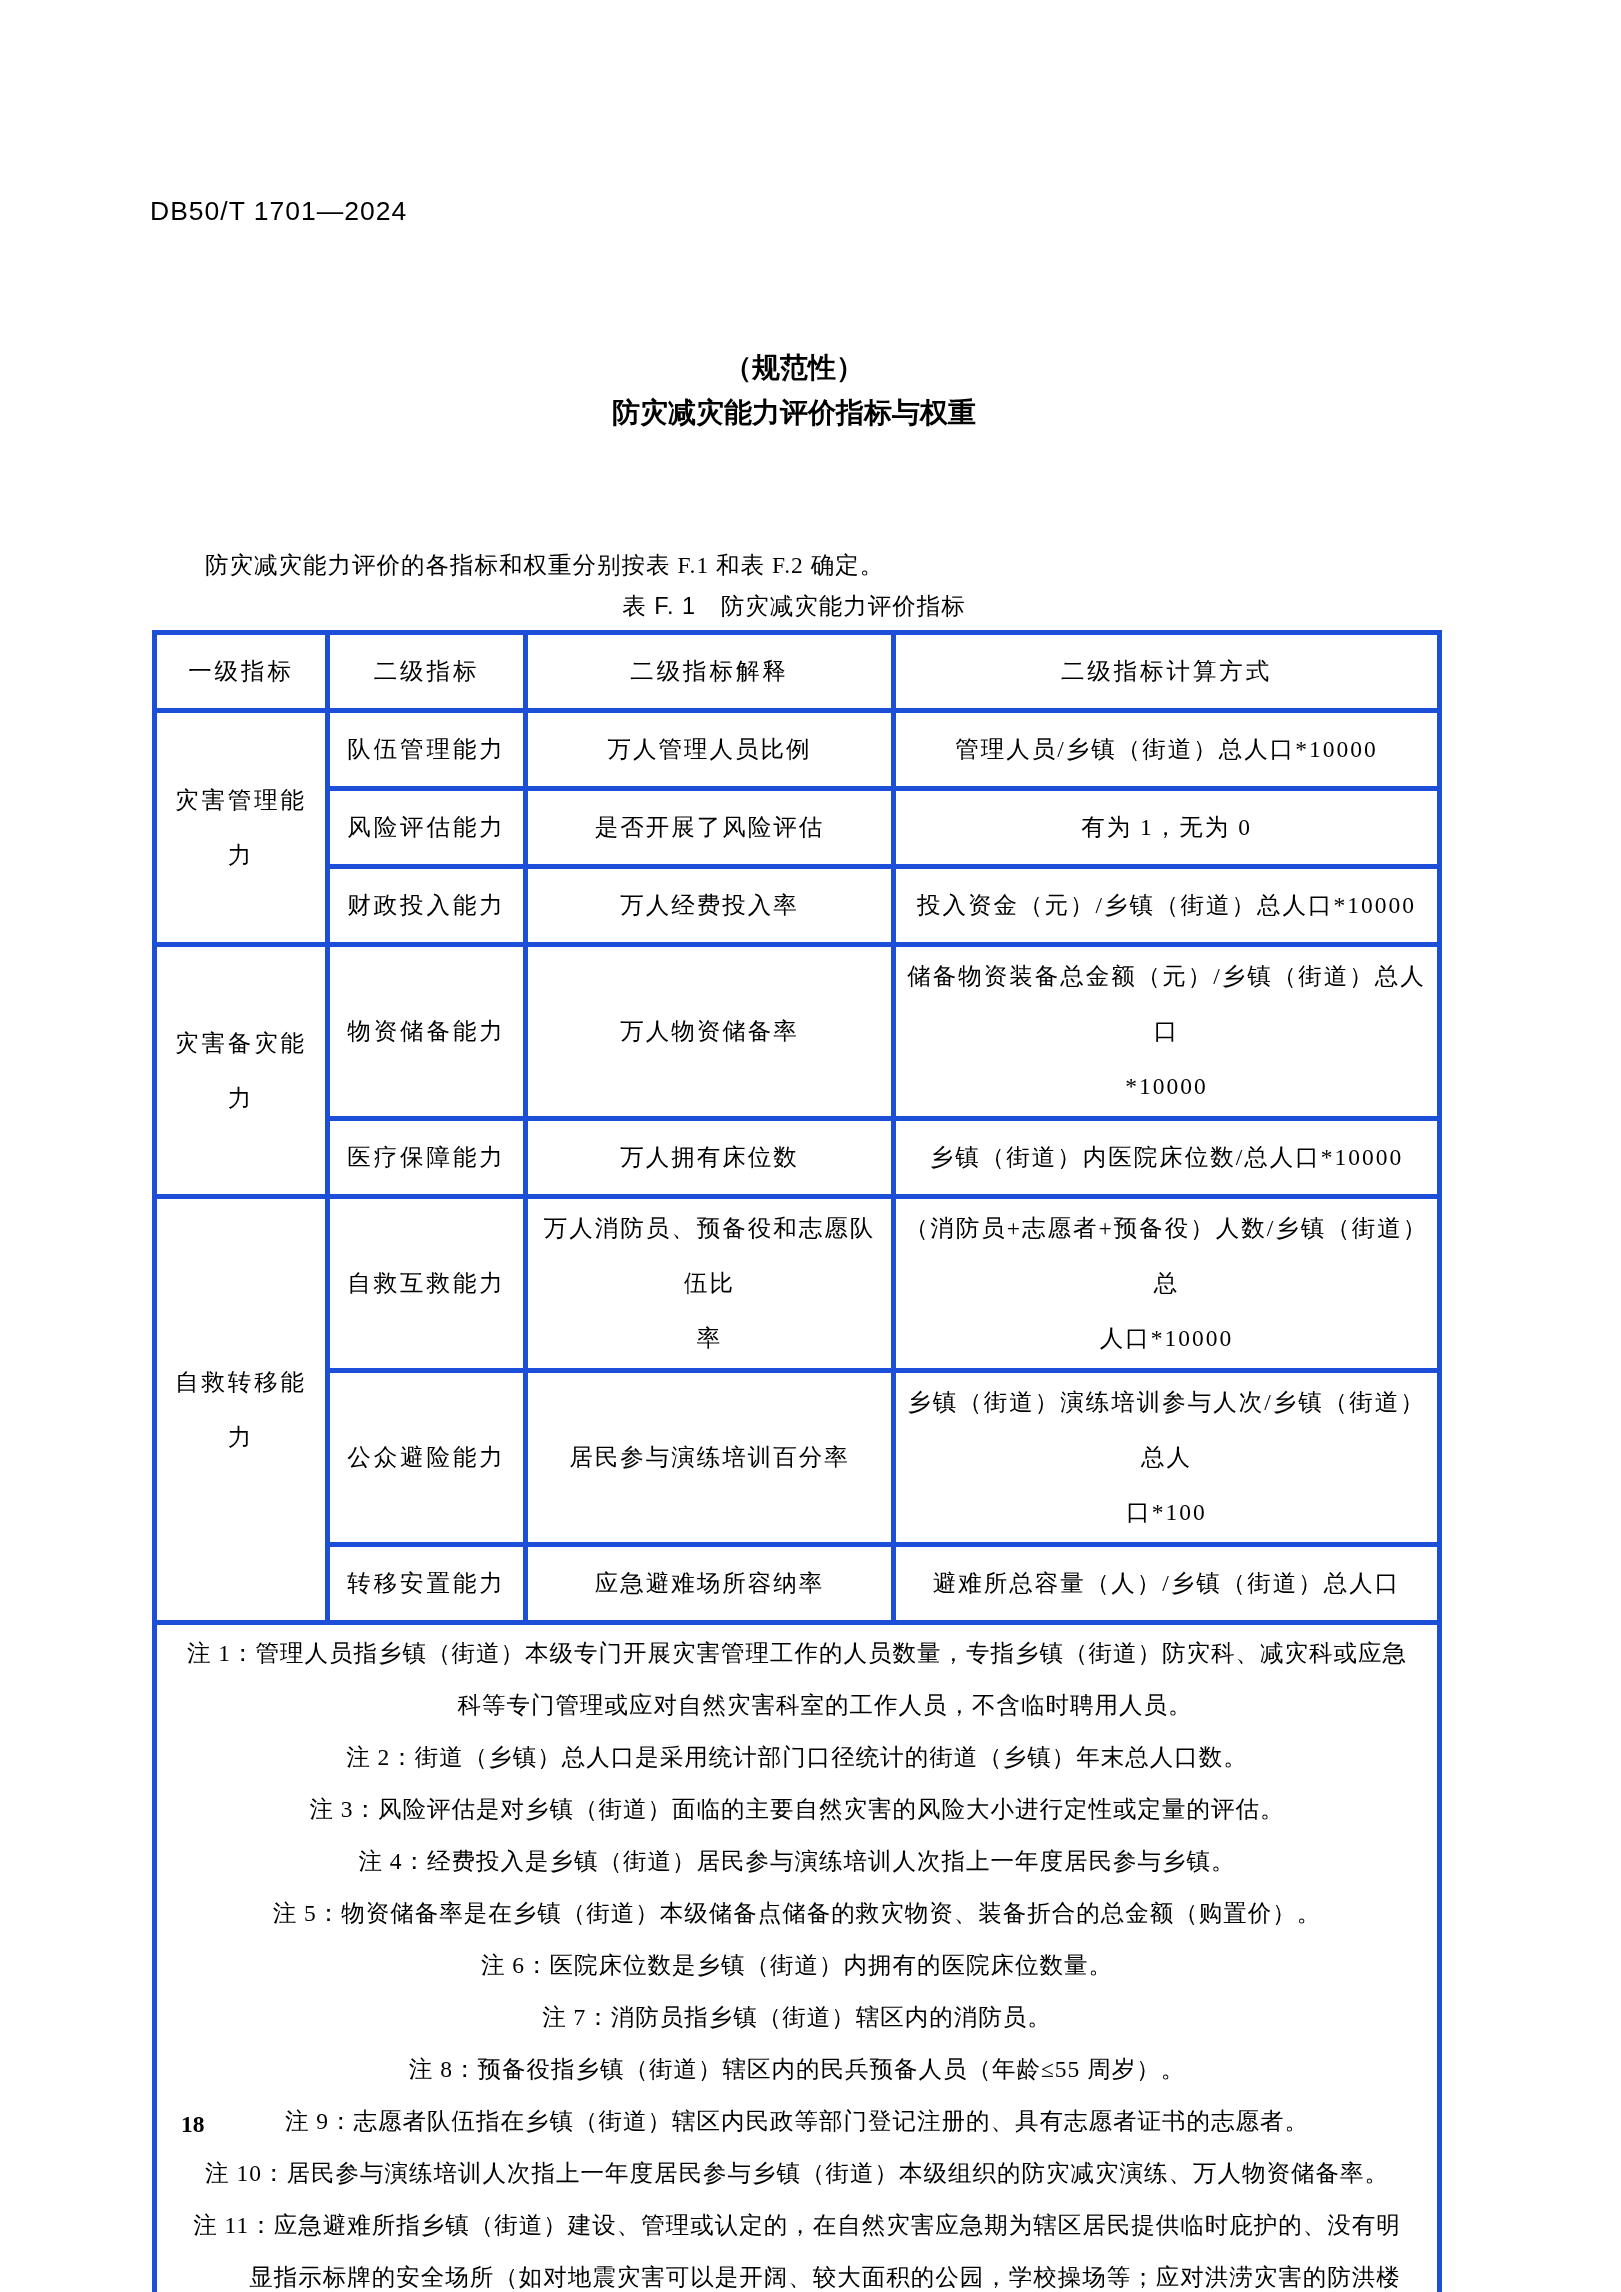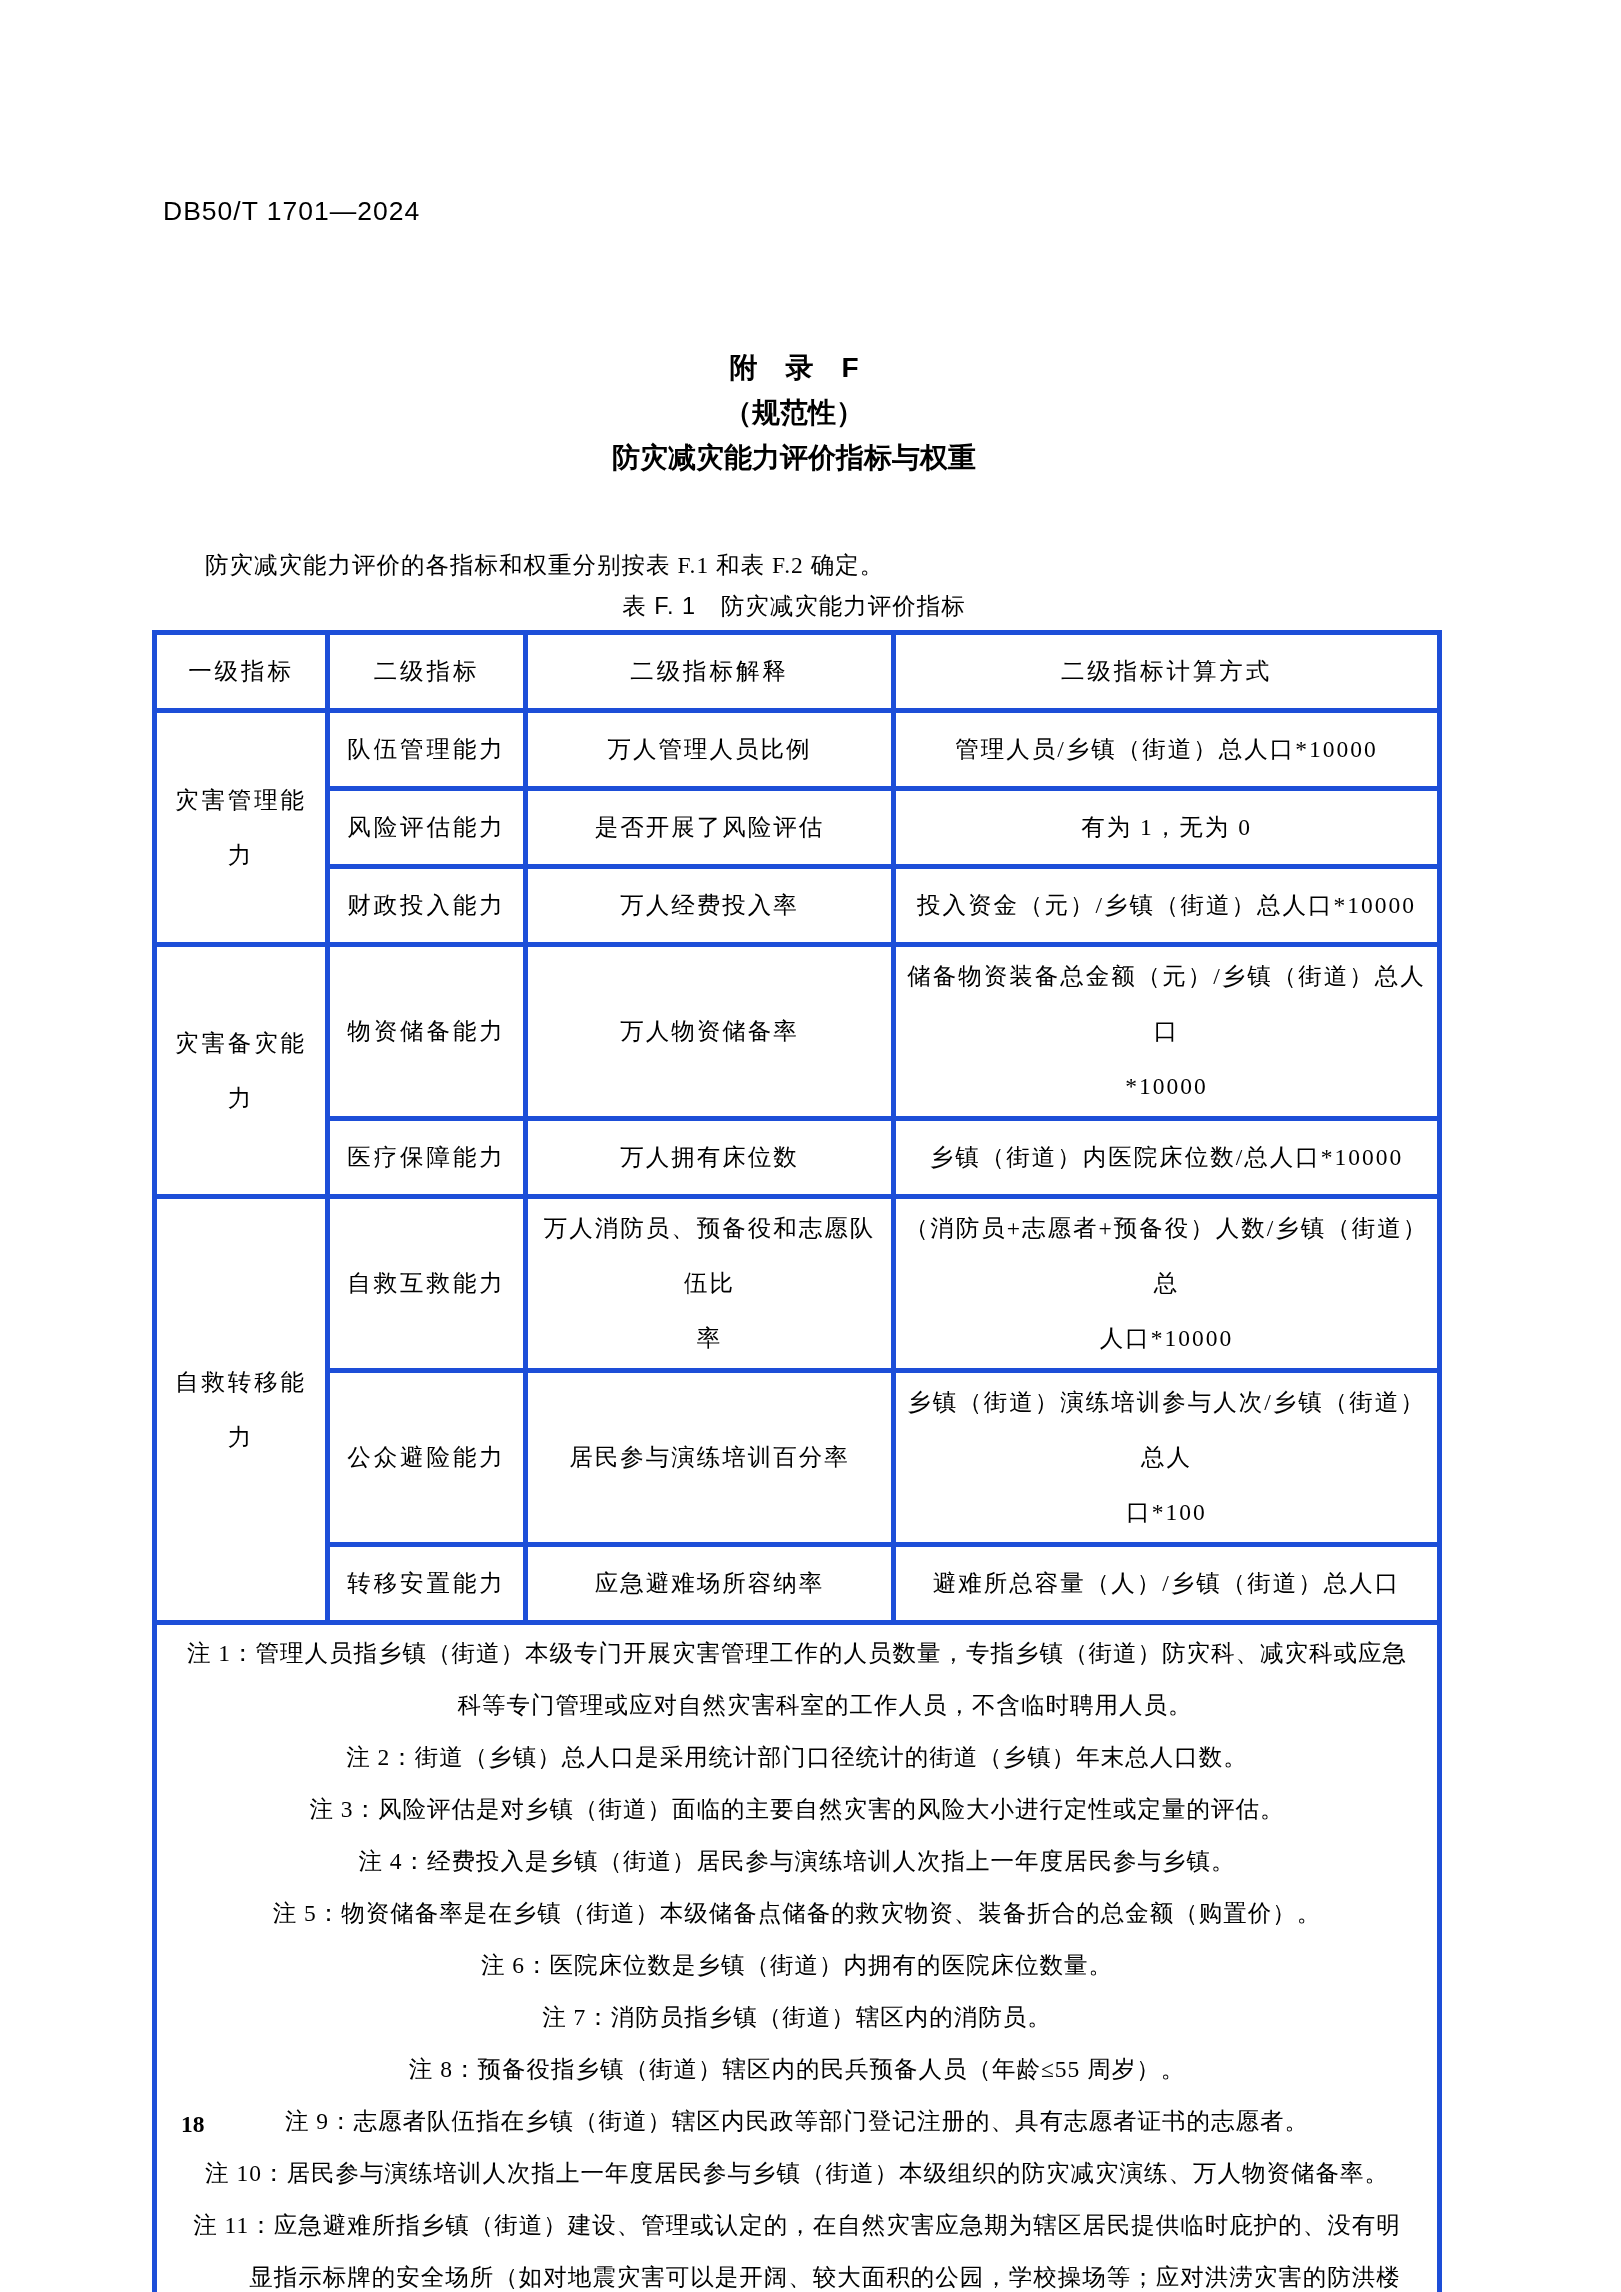--- a/index.html
+++ b/index.html
@@ -1,21 +1,21 @@
 <!DOCTYPE html>
 <html><head>
 <meta charset="utf-8">
 <style>
   html,body{margin:0;padding:0;}
   body{
     width:1621px;height:2293px;position:relative;background:#ffffff;color:#000;
     font-family:"Liberation Serif","DejaVu Serif",serif;
   }
   .doc-code{
-    position:absolute;left:163px;top:196px;font-size:26.5px;font-weight:500;
+    position:absolute;left:150px;top:196px;font-size:26.5px;font-weight:500;
     letter-spacing:1px;font-family:"Liberation Sans","DejaVu Sans",sans-serif;
   }
   .title-block{position:absolute;left:152px;top:345px;width:1284px;text-align:center;}
   .title-line{font-weight:bold;font-size:28px;line-height:45px;font-family:"Liberation Sans","DejaVu Sans",sans-serif;}
   .intro{position:absolute;left:205px;top:549px;font-size:23.5px;letter-spacing:1px;}
   .caption{
     position:absolute;left:152px;top:590px;width:1284px;text-align:center;
     font-size:23.5px;font-weight:normal;letter-spacing:1px;
     font-family:"Liberation Sans","DejaVu Sans",sans-serif;
   }
@@ -42,21 +42,20 @@
     padding-left:56px;text-indent:-56px;
   }
   .page-number{position:absolute;left:181px;top:2111px;font-size:23.5px;font-weight:bold;}
 </style>
 </head>
 <body>
 
 <div class="doc-code">DB50/T 1701—2024</div>
 
 <div class="title-block">
-  <div class="title-line">附　录　F</div>
   <div class="title-line">（规范性）</div>
   <div class="title-line">防灾减灾能力评价指标与权重</div>
 </div>
 
 <div class="intro">防灾减灾能力评价的各指标和权重分别按表 F.1 和表 F.2 确定。</div>
 
 <div class="caption">表 F. 1　防灾减灾能力评价指标</div>
 
 <table class="f1">
   <colgroup>

